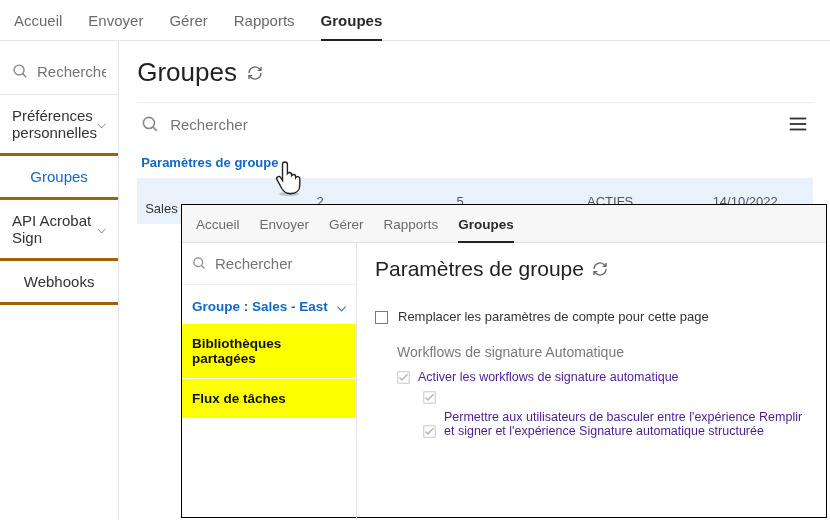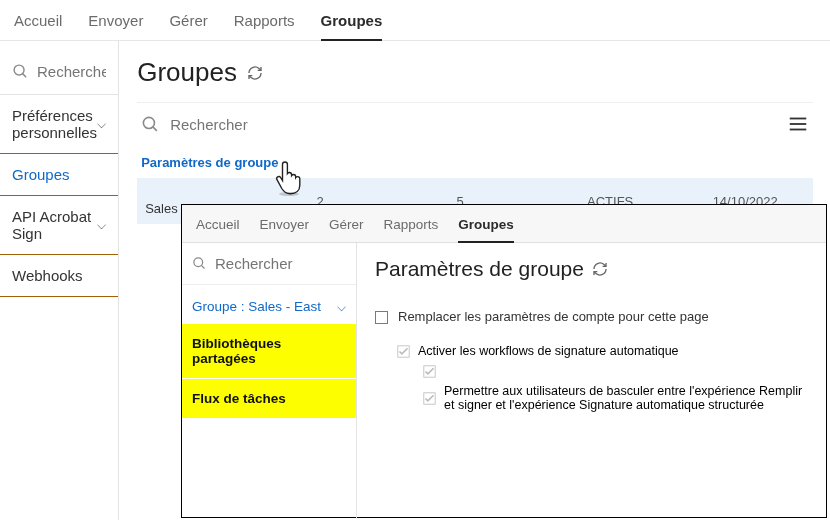--- a/index.html
+++ b/index.html
@@ -26,25 +26,25 @@
   .search-row {
     display: flex; align-items: center; gap: 8px;
     padding: 6px 12px;
     color: #8a8a8a;
     font-size: 15px;
   }
   .search-row svg { flex-shrink: 0; }
   .search-row input { border: none; outline: none; font-size: 15px; color: #333; width: 100%; background: transparent; }
   .outer-sidebar hr { border: none; border-top: 1px solid #e3e3e3; margin: 8px 0 0 0; }
   .side-item {
-    display: flex; justify-content: space-between; align-items: center;
+    display: flex; justify-content: center; align-items: center;
     padding: 12px 12px;
     font-size: 15px;
     color: #333;
-    border-bottom: 1px solid #a16207;
+    border-bottom: 3px solid #a16207;
     cursor: pointer;
   }
   .side-item.selected { color: #1069c9; font-weight: 500; }
   .chev { font-size: 12px; color: #555; }
 
   .outer-main { flex: 1; padding: 10px 18px 0 18px; position: relative; }
   .page-title-row { display: flex; align-items: center; gap: 10px; padding: 6px 0 14px 0; }
   .page-title { font-size: 26px; font-weight: 300; color: #222; }
 
   .main-search-row {
@@ -116,40 +116,40 @@
   .back-row {
     display: flex; align-items: center; gap: 8px;
     padding: 12px 10px;
     color: #333; cursor: pointer;
     border-bottom: 1px solid #f0f0f0;
     white-space: nowrap; overflow: hidden; text-overflow: ellipsis;
   }
   .group-label-row {
     display: flex; justify-content: space-between; align-items: center;
     padding: 14px 10px 10px 10px;
-    color: #1069c9; font-weight: 400;
+    color: #1069c9; font-weight: 700;
   }
   .hl-item {
     background: #fdff00;
     color: #111;
     padding: 12px 10px;
     font-weight: 600;
     font-size: 13.5px;
     border-bottom: 1px solid #fff;
   }
 
   .inner-main { flex: 1; padding: 10px 18px 0 18px; color: #333; }
   .inner-title-row { display: flex; align-items: center; gap: 8px; padding: 4px 0 28px 0; }
   .inner-title { font-size: 21px; font-weight: 300; color: #222; }
 
   .override-row { display:flex; align-items: flex-start; gap: 10px; font-size: 13px; color: #333; padding-bottom: 16px; }
   .cb-empty { width: 13px; height: 13px; border: 1.5px solid #7a7a7a; display: inline-block; margin-top: 2px; }
 
   .section-head { font-size: 14px; color: #7a7a7a; padding: 4px 0 6px 22px; }
-  .opt { display:flex; align-items: center; gap: 8px; font-size: 12.5px; color: #000000; padding: 4px 0 2px 22px; }
+  .opt { display:flex; align-items: flex-end; gap: 8px; font-size: 12.5px; color: #4c1d95; padding: 4px 0 2px 22px; }
   .opt.sub { padding-left: 48px; }
   .cb-check { width:13px; height:13px; display:inline-block; margin-top: 1px; flex-shrink:0; }
 
   .refresh-icon { width: 16px; height: 16px; }
 </style>
 </head>
 <body>
 
 <div class="outer-tabs">
   <div class="tab">Accueil</div>
@@ -264,20 +264,21 @@
             <path d="M21 12a9 9 0 0 1-15 6.7L3 16"></path>
             <path d="M3 21v-5h5"></path>
           </svg>
       </div>
 
       <div class="override-row">
         <span class="cb-empty"></span>
         <span>Remplacer les paramètres de compte pour cette page</span>
       </div>
 
+      <div class="section-head">Workflows de signature Automatique</div>
 
       <div class="opt">
         <svg class="cb-check" viewBox="0 0 16 16">
             <rect x="1" y="1" width="14" height="14" fill="none" stroke="#bbb"></rect>
             <path d="M3 8l3 3 7-7" fill="none" stroke="#bbb" stroke-width="2"></path>
           </svg>
         <span>Activer les workflows de signature automatique</span>
       </div>
       <div class="opt sub">
         <svg class="cb-check" viewBox="0 0 16 16">

